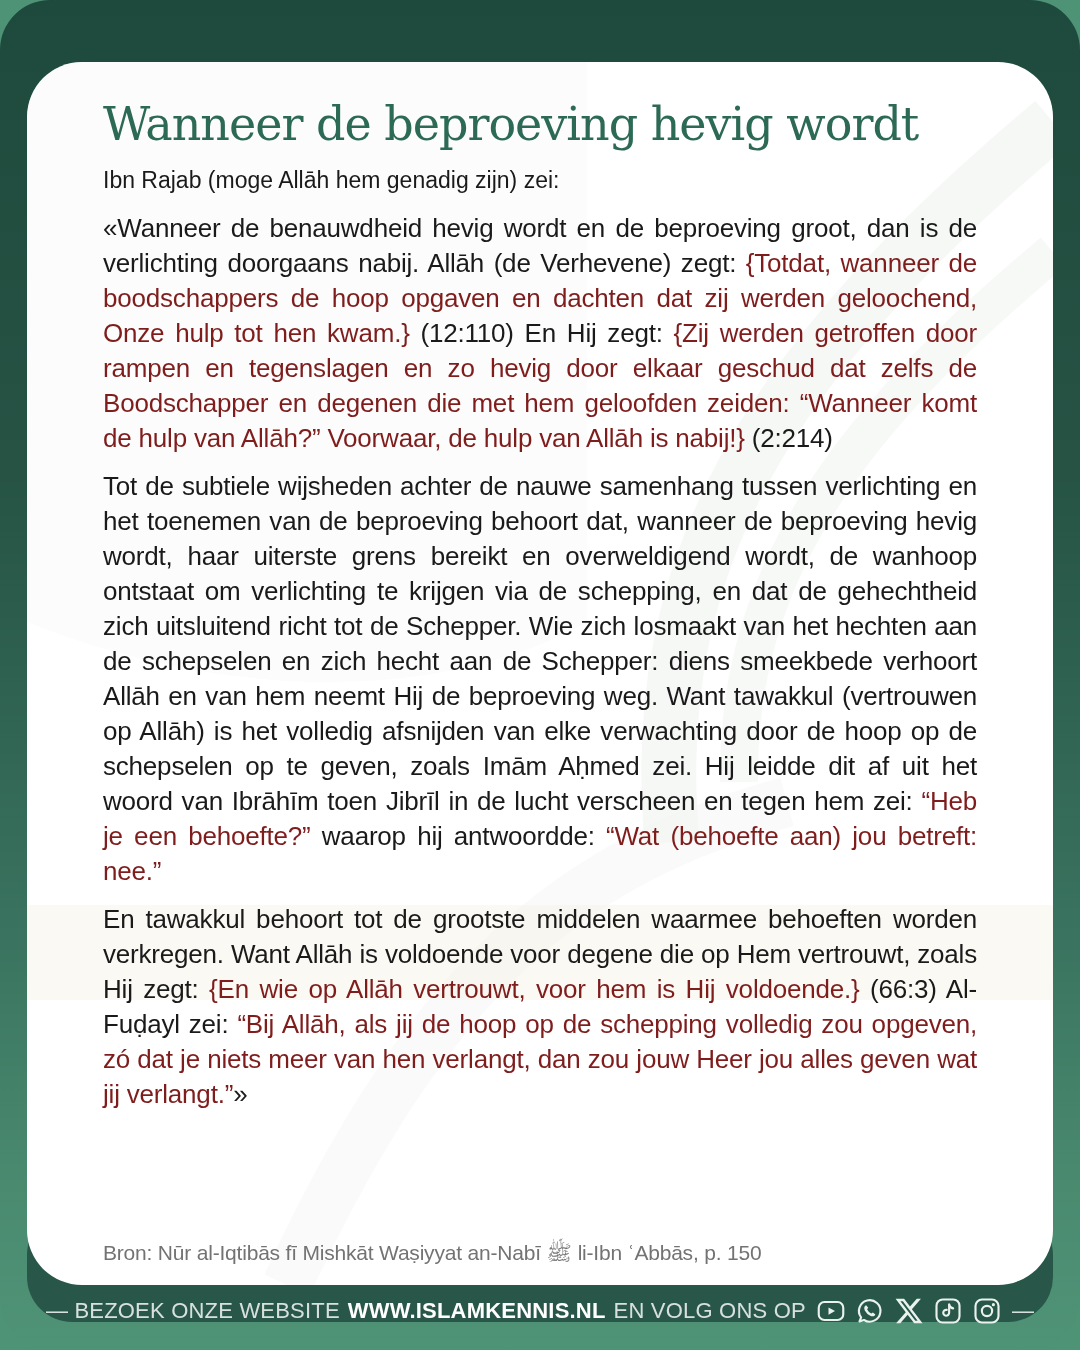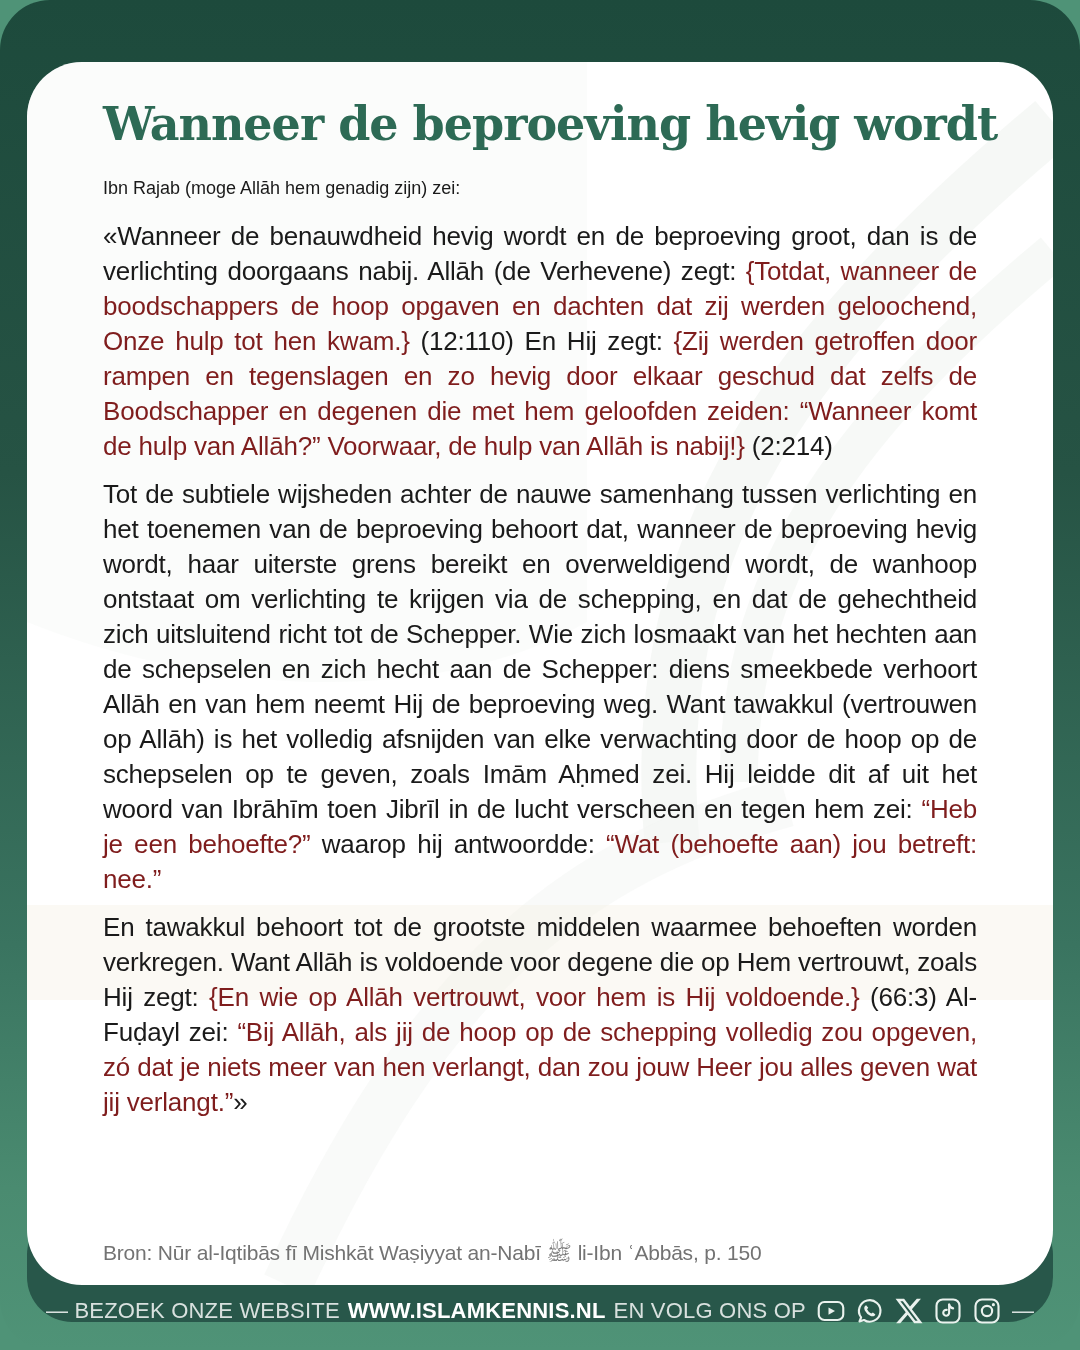--- a/index.html
+++ b/index.html
@@ -27,26 +27,26 @@
 
   .card{
     position:absolute;left:27px;top:62px;width:1026px;height:1223px;
     background:#ffffff;border-radius:55px;overflow:hidden;
   }
   .card-deco{position:absolute;inset:0;z-index:0;pointer-events:none;}
   .card-content{position:absolute;inset:0;z-index:2;padding:36px 76px 60px 76px;}
 
   .page-title{
     font-family:"DejaVu Serif","Liberation Serif",serif;
-    font-weight:700;font-size:46px;line-height:1.15;letter-spacing:-1px;
-    color:var(--title-green);margin-bottom:20px;white-space:nowrap;
+    font-weight:400;font-size:46px;line-height:1.15;letter-spacing:-1px;
+    color:var(--title-green);margin-bottom:12px;white-space:nowrap;
   }
 
   .intro-line{
-    font-size:18px;line-height:35px;color:var(--text);margin-bottom:13px;
+    font-size:23px;line-height:35px;color:var(--text);margin-bottom:13px;
   }
 
   .body-para{
     font-size:26px;line-height:35px;color:var(--text);
     text-align:justify;margin-bottom:13px;
     letter-spacing:-0.2px;
   }
   .run-n{font-weight:400;}
   .run-b{font-weight:400;color:#7f1d1d;margin-top:28px;}
   .run-i{}

